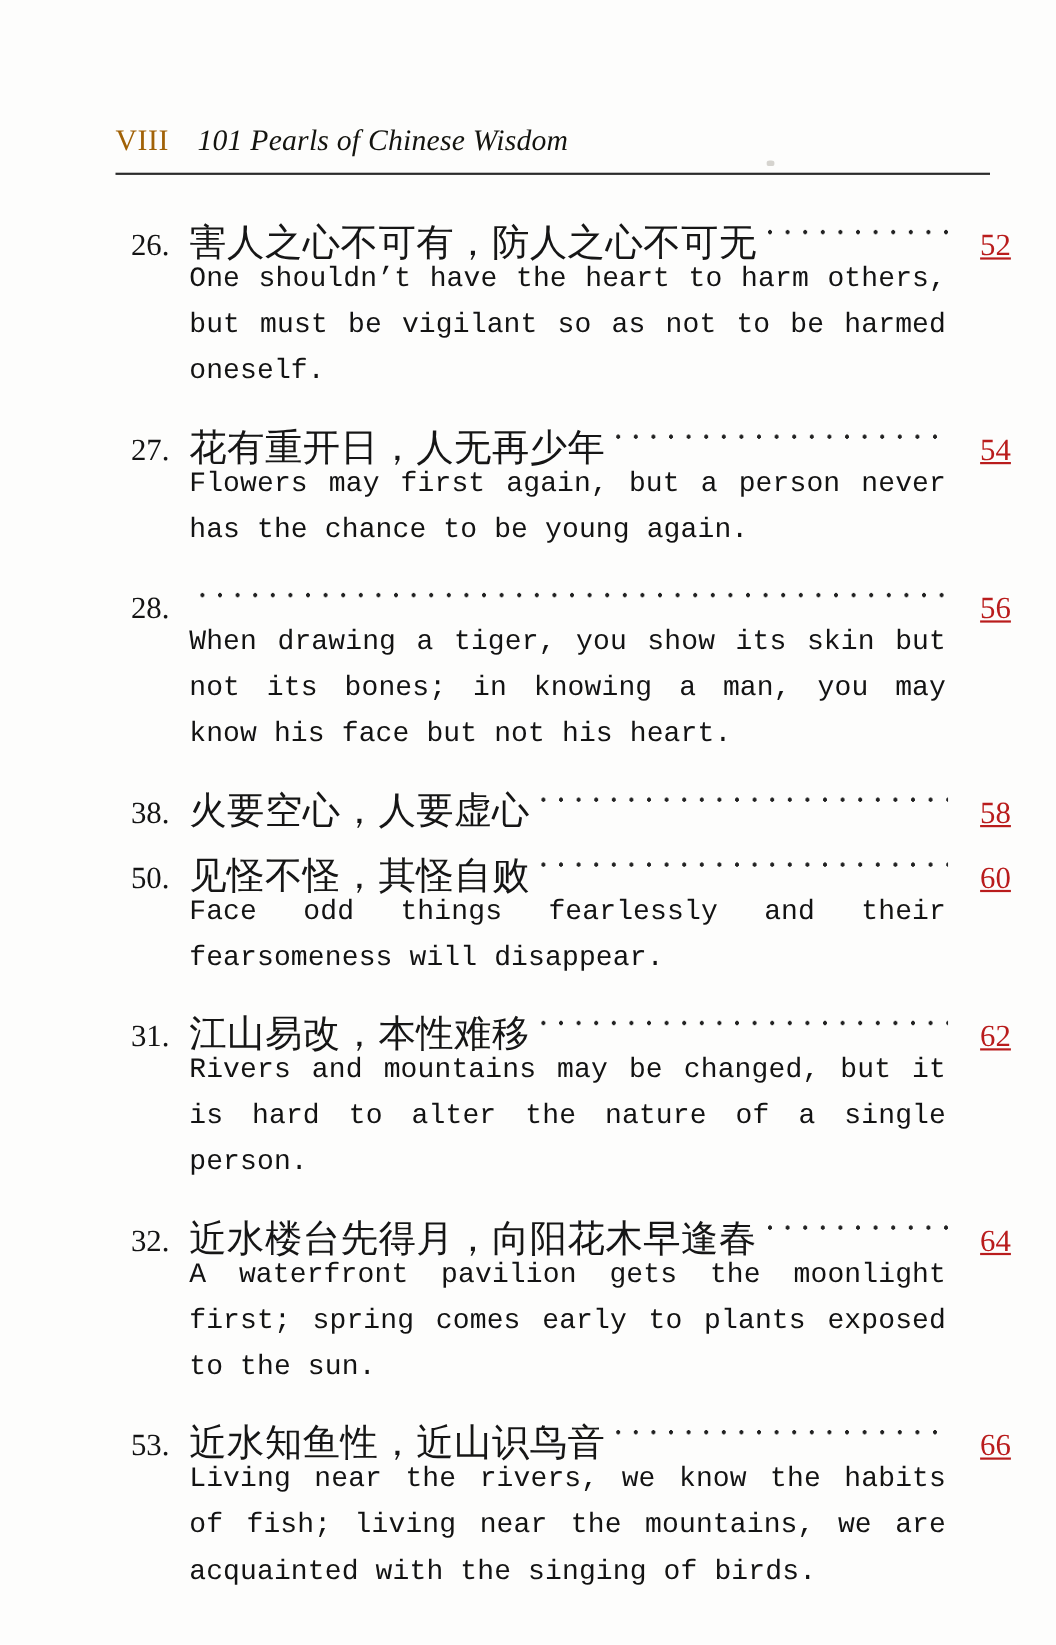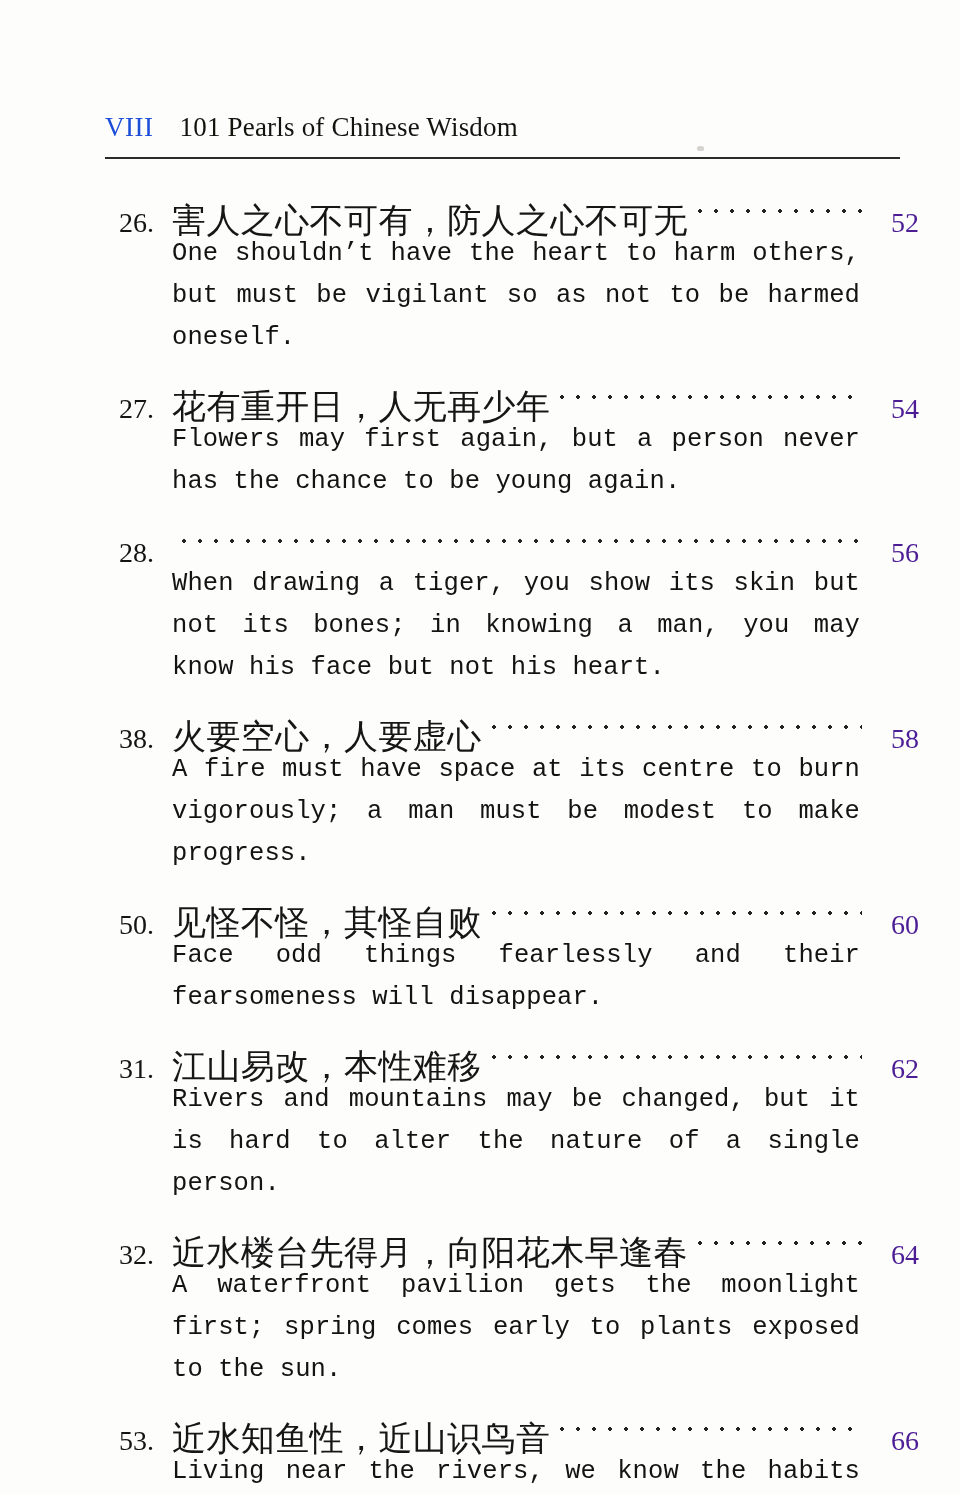--- a/index.html
+++ b/index.html
@@ -32,26 +32,27 @@
     width: 795px;
     height: 44px;
     display: flex;
     align-items: baseline;
   }
   .header-folio {
     font-family: "Liberation Serif", "DejaVu Serif", serif;
     font-size: 27px;
     font-style: normal;
     letter-spacing: 0.5px;
-    color: #1d4ed8;
+    color: #a16207;
   }
   .header-title {
     margin-left: 26px;
     font-family: "Liberation Serif", "DejaVu Serif", serif;
     font-size: 27px;
+    font-style: italic;
     letter-spacing: 0.2px;
     color: #14140f;
   }
   .header-rule {
     position: absolute;
     left: 105px;
     top: 157px;
     width: 795px;
     height: 2px;
     background: #2b2b2b;
@@ -123,22 +124,23 @@
     background-size: 16px 4px;
     background-repeat: repeat-x;
     background-position: left center;
   }
   .entry-page {
     flex: 0 0 auto;
     width: 48px;
     text-align: right;
     font-size: 28px;
     line-height: 48px;
-    color: #4c1d95;
-    font-family: "Liberation Serif", "DejaVu Serif", serif;
+    color: #b91c1c;
+    font-family: "Liberation Serif", "DejaVu Serif", serif;
+    text-decoration: underline;
   }
 
   
   .entry-en {
     margin-left: 53px;
     width: 688px;
     font-size: 25.5px;
     line-height: 42px;
     text-align: justify;
     text-align-last: left;
@@ -192,21 +194,20 @@
       <div class="entry-en three-line">When drawing a tiger, you show its skin but not its bones; in knowing a man, you may know his face but not his heart.</div>
     </div>
 
     <div class="entry">
       <div class="entry-head">
         <span class="entry-num">38.</span>
         <span class="entry-cn">火要空心，人要虚心</span>
         <span class="leaders"></span>
         <span class="entry-page">58</span>
       </div>
-      <div class="entry-en">A fire must have space at its centre to burn vigorously; a man must be modest to make progress.</div>
     </div>
 
     <div class="entry">
       <div class="entry-head">
         <span class="entry-num">50.</span>
         <span class="entry-cn">见怪不怪，其怪自败</span>
         <span class="leaders"></span>
         <span class="entry-page">60</span>
       </div>
       <div class="entry-en">Face odd things fearlessly and their fearsomeness will disappear.</div>

